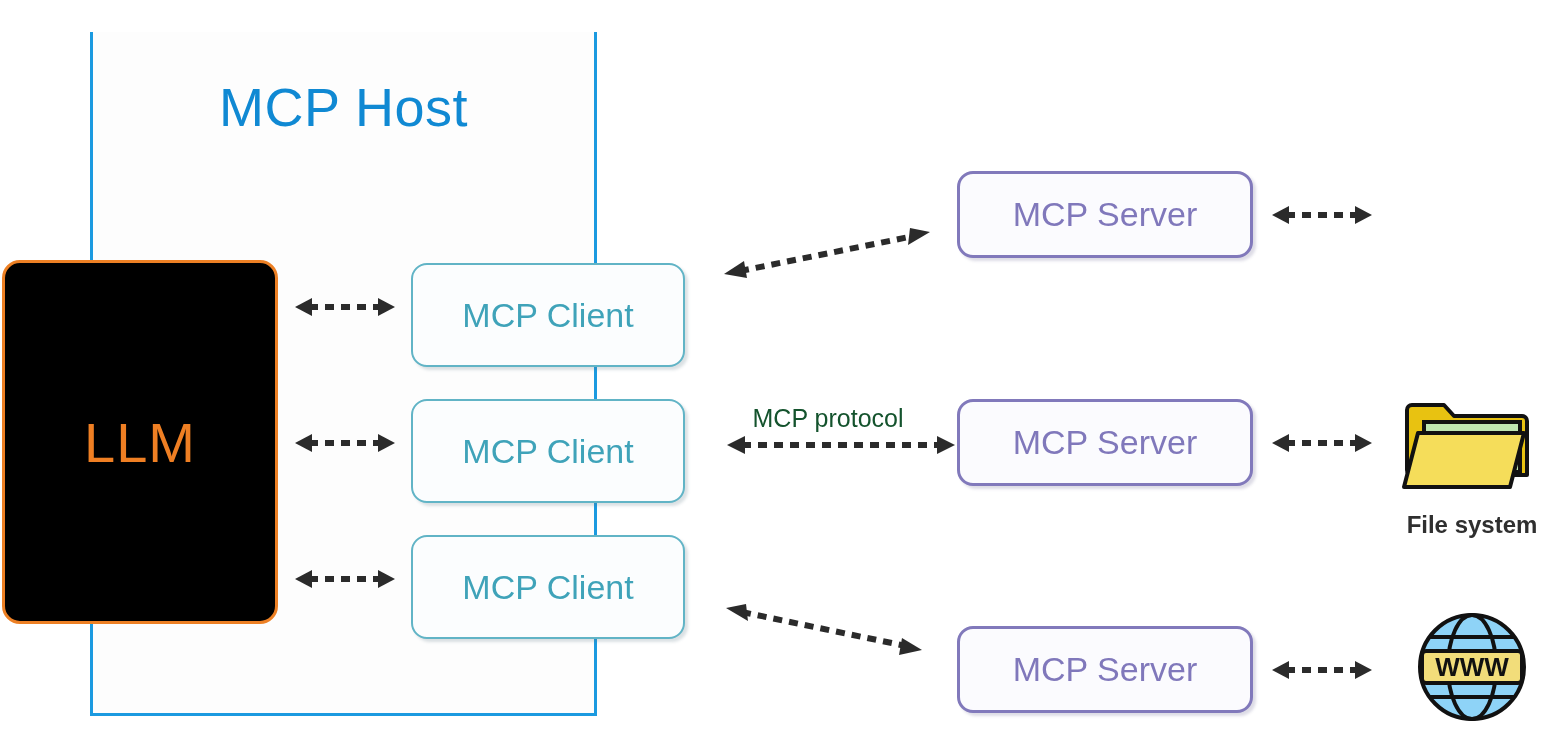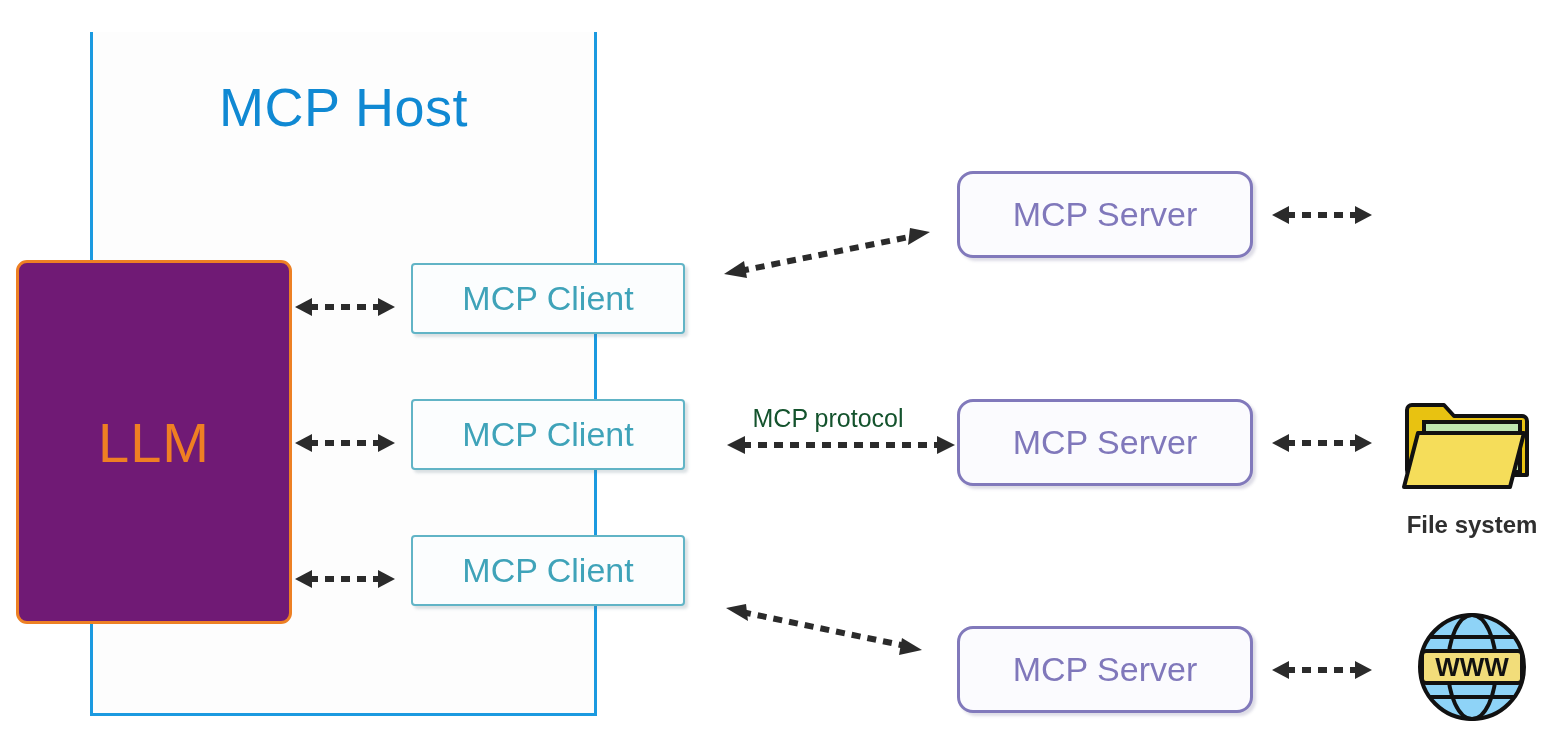--- a/index.html
+++ b/index.html
@@ -41,48 +41,48 @@
     font-size: 54px;
     color: #1089d3;
     letter-spacing: 0.5px;
     z-index: 4;
     white-space: nowrap;
   }
 
   
   .llm-box {
     position: absolute;
-    left: 16px;
+    left: 2px;
     top: 228px;
     width: 276px;
     height: 364px;
-    background: #701a75;
+    background: #000000;
     border: 3px solid #ed8024;
-    border-radius: 11px;
+    border-radius: 18px;
     box-sizing: border-box;
     z-index: 5;
     display: flex;
     align-items: center;
     justify-content: center;
   }
   .llm-label {
     font-size: 56px;
     color: #ef7f23;
     letter-spacing: 1px;
   }
 
   
   .client-box {
     position: absolute;
     left: 411px;
     width: 274px;
-    height: 71px;
+    height: 104px;
     background: #fbfdfe;
     border: 2px solid #61b4c6;
-    border-radius: 4px;
+    border-radius: 16px;
     box-sizing: border-box;
     z-index: 6;
     display: flex;
     align-items: center;
     justify-content: center;
     box-shadow: 3px 3px 3px rgba(90,120,130,0.22);
   }
   .client-label {
     font-size: 34px;
     color: #3fa3b9;

